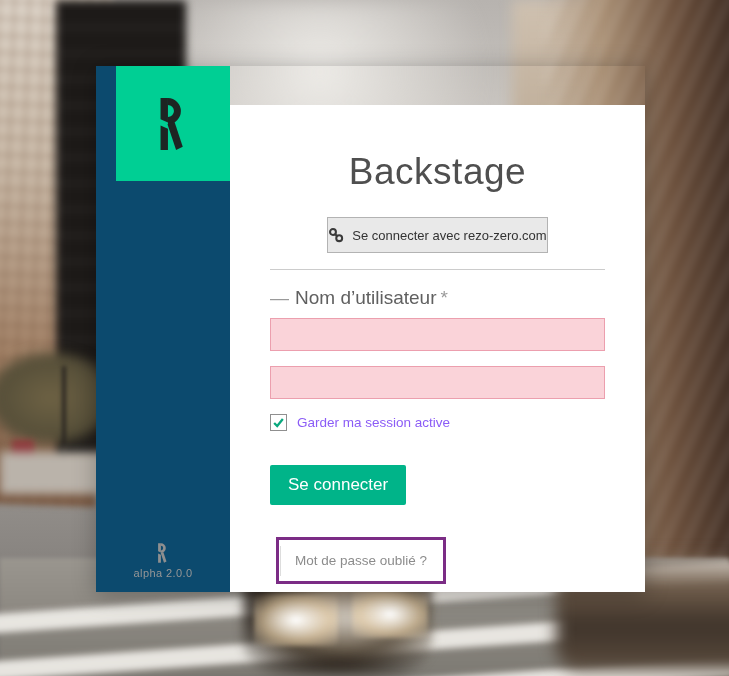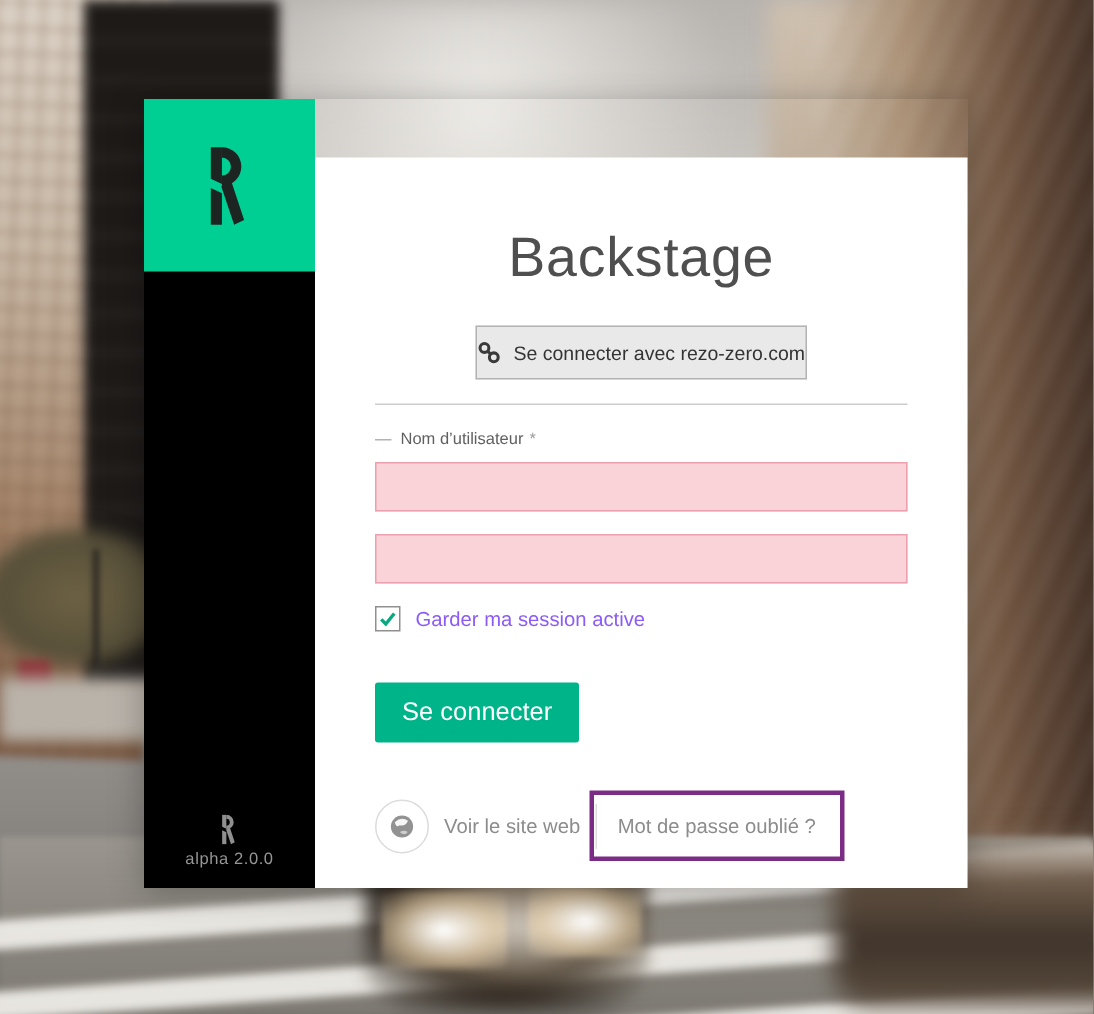--- a/index.html
+++ b/index.html
@@ -52,36 +52,36 @@
   .bg-headlight-r{left:352px;top:590px;width:76px;height:48px;
     background:radial-gradient(ellipse,#ffffff 0%,rgba(255,228,185,.55) 55%,rgba(255,228,185,0) 100%);
     filter:blur(2px);}
   .bg-car2{left:556px;top:552px;width:210px;height:118px;border-radius:22px;
     background:linear-gradient(180deg,rgba(96,80,66,0) 0%,#6f5c4a 30%,#3e332a 62%,#5a4b3d 100%);
     filter:blur(8px);}
 
   
   .panel{position:absolute;left:96px;top:66px;width:549px;height:526px;display:flex;
          box-shadow:0 3px 22px rgba(0,0,0,.28);}
-  .sidebar{width:114px;flex-shrink:0;background:#000000;position:relative;}
+  .sidebar{width:114px;flex-shrink:0;background:#0c4a6e;position:relative;padding-left:20px;}
   .logo-square{height:115px;background:#00cf94;display:flex;align-items:center;justify-content:center;}
   .logo-square svg{width:37px;height:54px;}
   .sidebar-footer{position:absolute;left:0;right:0;bottom:13px;text-align:center;}
   .sidebar-footer svg{width:14px;height:20px;display:block;margin:0 auto 4px;}
   .version{font-size:11px;color:#969696;letter-spacing:.4px;}
 
   .card{flex:1;background:#ffffff;box-sizing:border-box;padding:36px 40px 0;position:relative;margin-top:39px;}
   .title{font-size:37px;font-weight:300;color:#4f4f4f;text-align:center;
          margin:10px 0 24px;letter-spacing:.5px;}
   .sso-row{text-align:center;margin-bottom:16px;}
   .sso-btn{display:inline-flex;align-items:center;gap:8px;background:#e9e9e9;
            border:1px solid #b3b3b3;color:#333;font-size:13px;padding:9px 0;
            cursor:pointer;font-family:inherit;}
   .hdivider{height:1px;background:#cccccc;border:0;margin:0 0 17px;}
-  .field-label{display:block;font-size:11px;color:#606060;margin-bottom:9px;}
+  .field-label{display:block;font-size:19px;color:#606060;margin-bottom:9px;}
   .label-dash{color:#9a9a9a;margin-right:6px;}
   .label-req{color:#9a9a9a;margin-left:4px;}
   .text-input{display:block;width:100%;box-sizing:border-box;height:33px;
               background:#fad3d9;border:1px solid #ec9fae;margin-bottom:15px;
               padding:0 8px;font-size:14px;color:#333;outline:none;font-family:inherit;}
   .checkbox-row{display:flex;align-items:center;gap:10px;margin-top:14px;}
   .checkbox{width:15px;height:15px;background:#fff;border:1px solid #8f8f8f;
             display:flex;align-items:center;justify-content:center;cursor:pointer;}
   .checkbox svg{display:none;width:13px;height:13px;}
   .checkbox[data-checked="true"] svg{display:block;}
@@ -179,29 +179,19 @@
           <svg viewBox="0 0 15 15" aria-hidden="true">
             <polyline points="2.5,8 6,11.5 12.5,3.5" fill="none" stroke="#0aa87e" stroke-width="2.6"></polyline>
           </svg>
         </div>
         <span class="checkbox-label">Garder ma session active</span>
       </div>
 
       <button class="submit-btn">Se connecter</button>
 
       <div class="footer-row">
-        <button class="site-link">
-          <span class="globe-circle">
-            <svg width="18" height="18" viewBox="0 0 18 18" aria-hidden="true">
-              <circle cx="9" cy="9" r="7.4" fill="#929292"></circle>
-              <path d="M4.2 6.2 Q8.5 2.2 13 5.2 Q11.4 9.2 7.4 8.2 Q5.2 10.2 4.2 6.2 Z" fill="#ffffff" opacity="0.92"></path>
-              <path d="M7.5 12.6 Q10.5 11 12.8 12.6 Q10.8 15.6 7.5 12.6 Z" fill="#ffffff" opacity="0.55"></path>
-            </svg>
-          </span>
-          <span>Voir le site web</span>
-        </button>
         <div class="vsep"></div>
         <button class="forgot-btn">Mot de passe oublié ?</button>
       </div>
 
     </div>
   </div>
 </div>
 
 </body></html>

